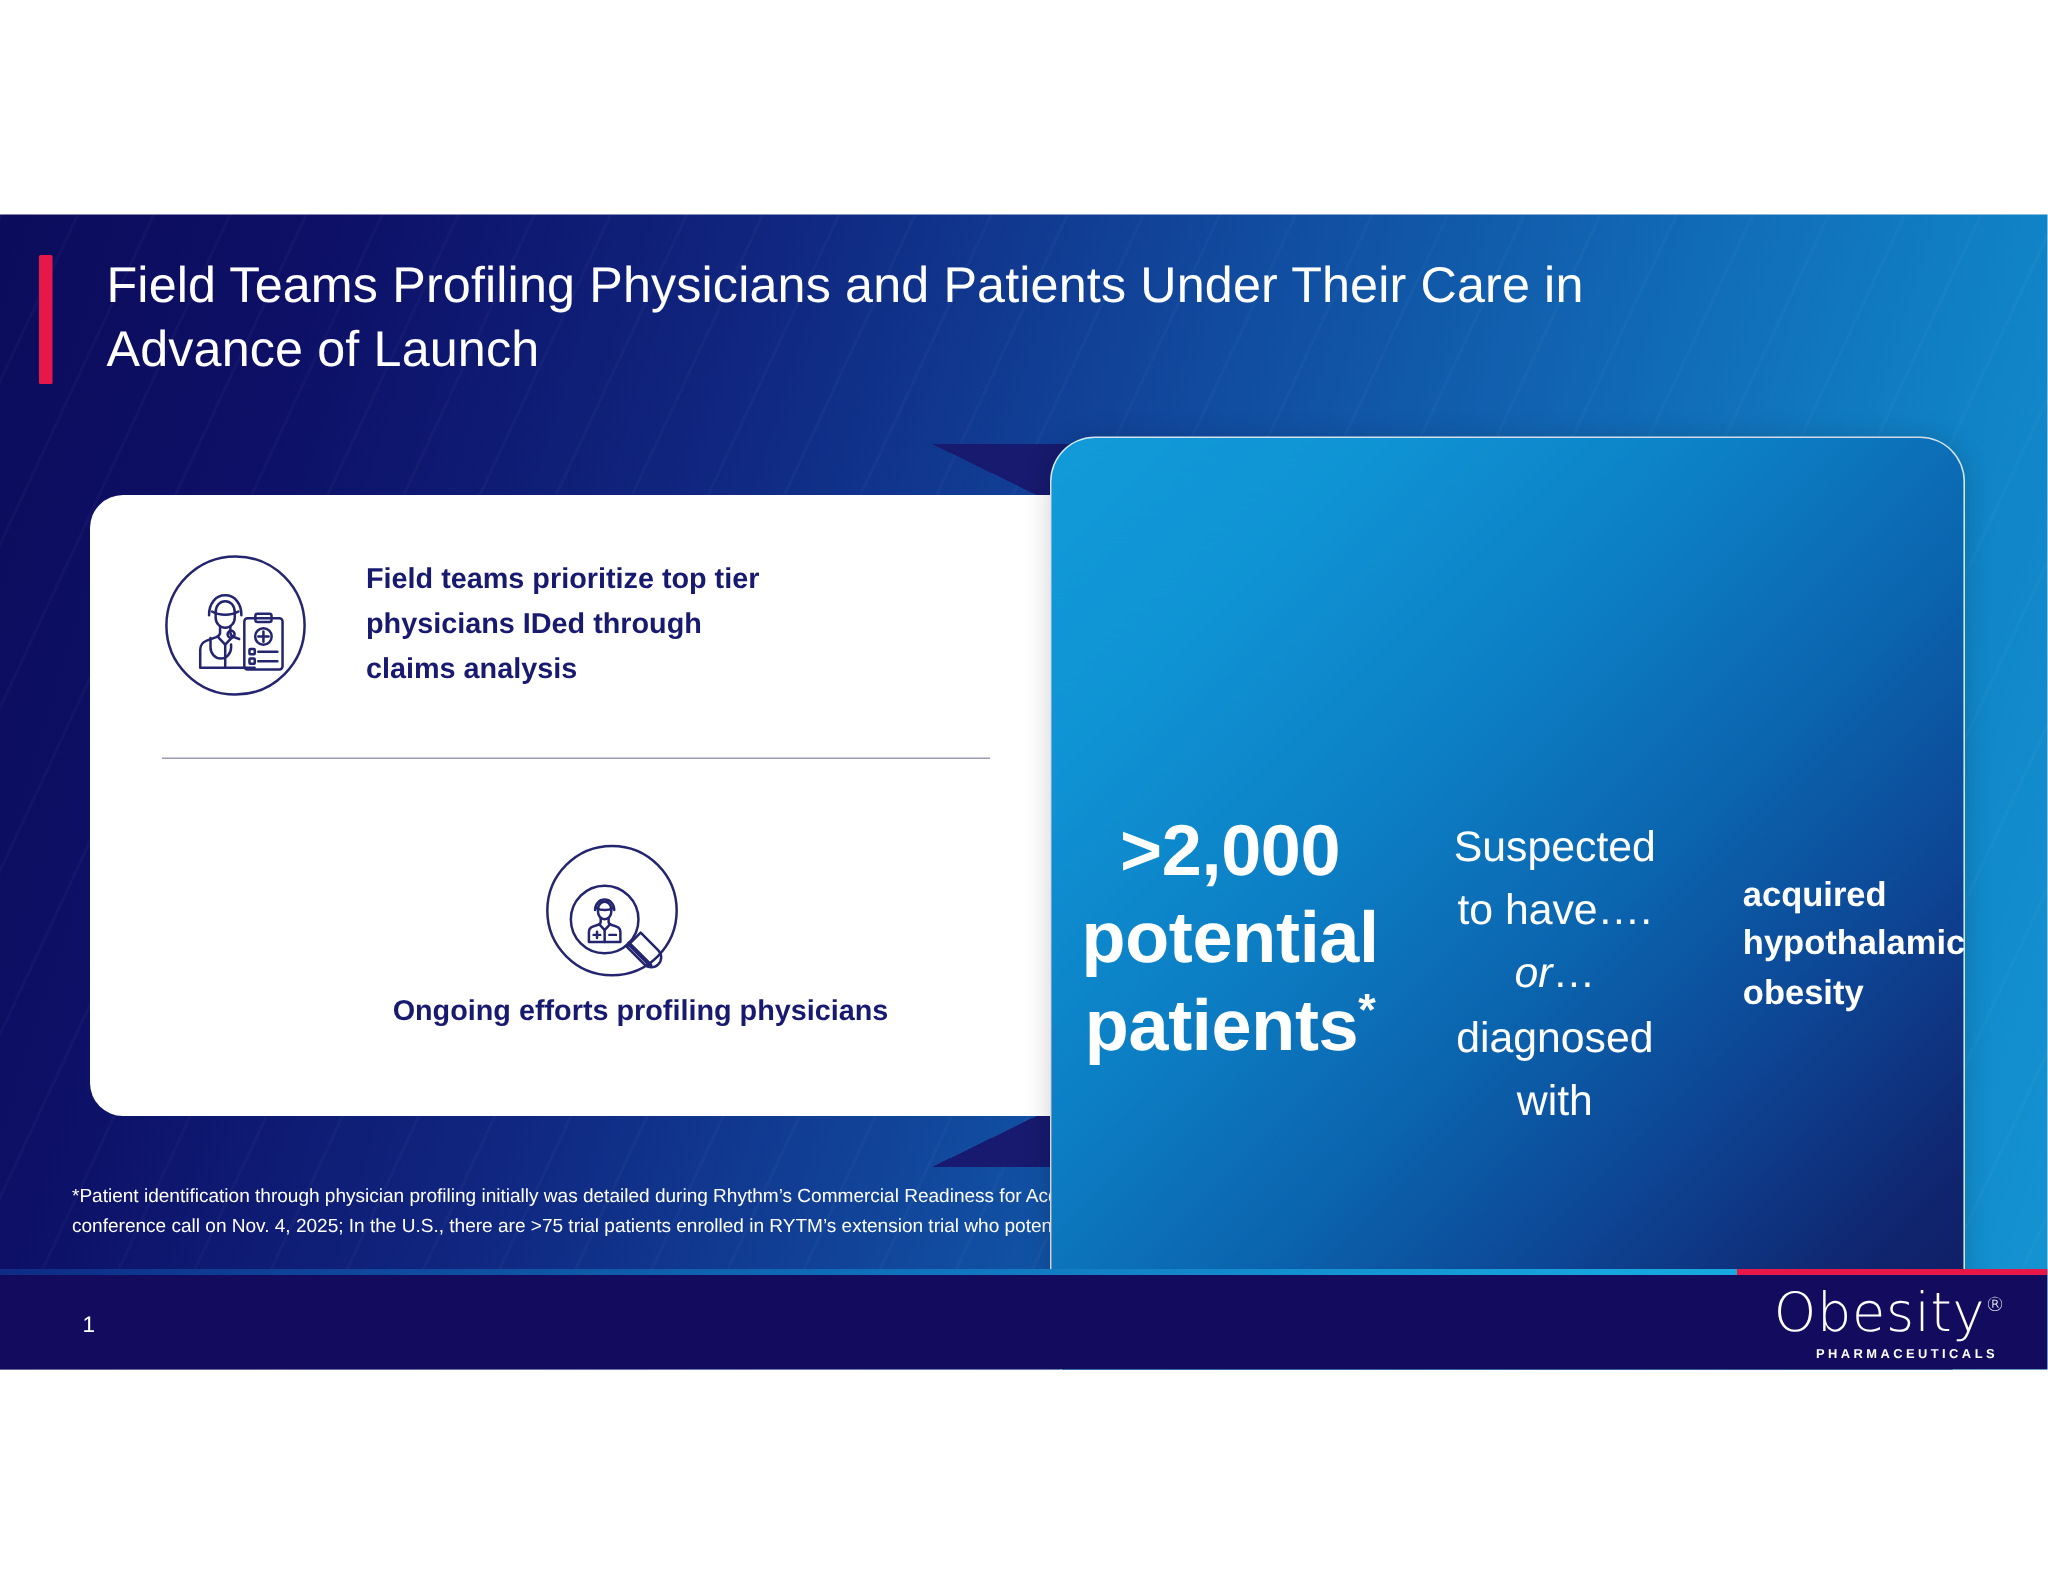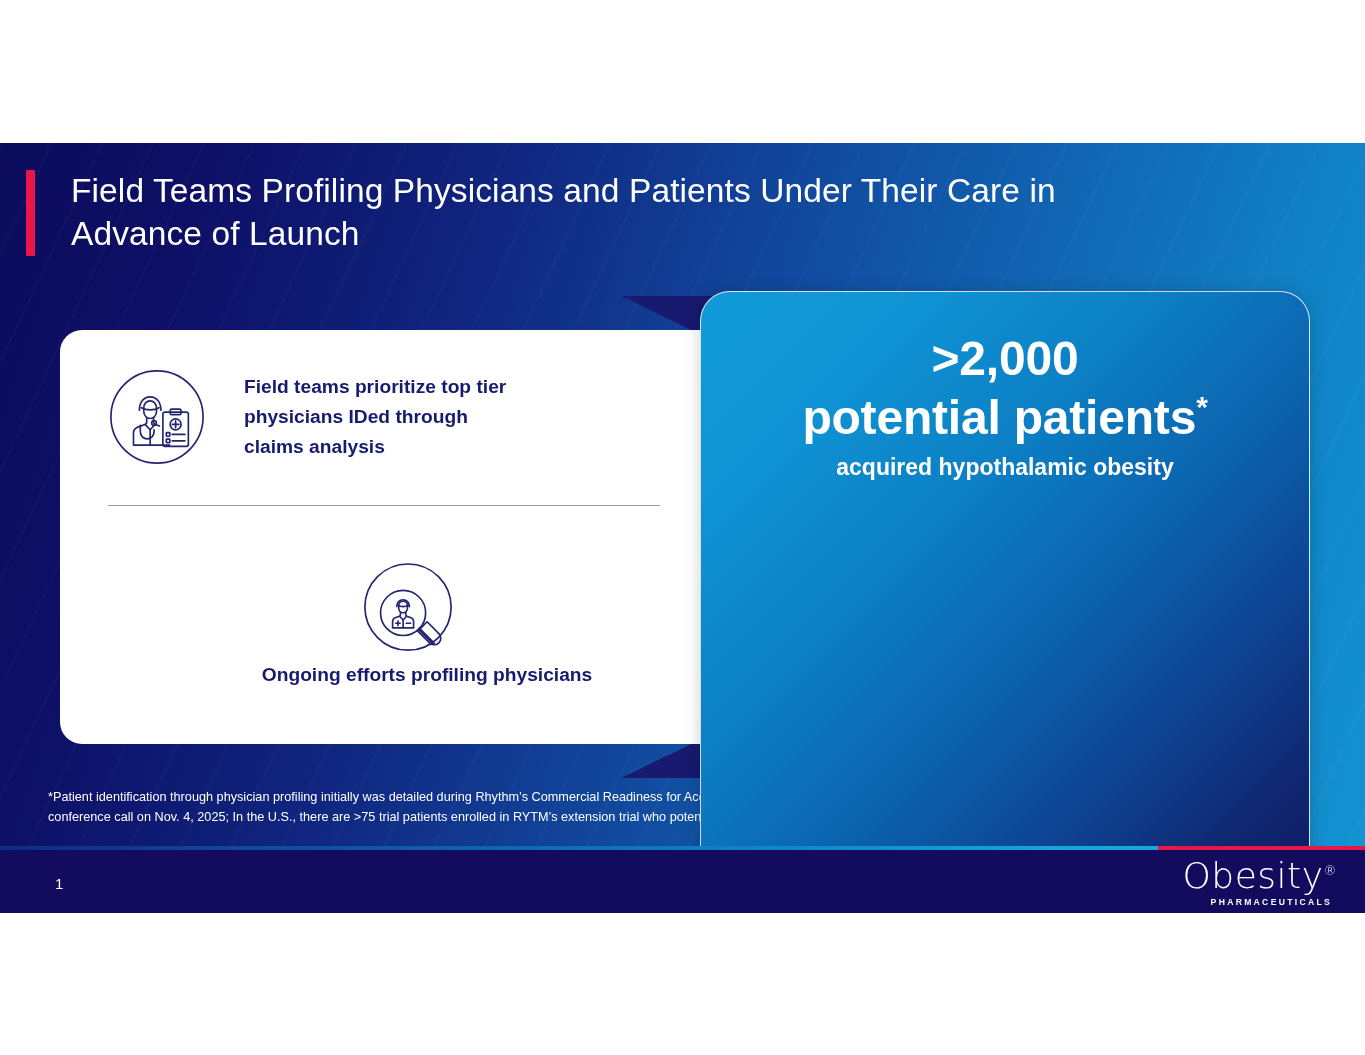--- a/index.html
+++ b/index.html
@@ -151,21 +151,20 @@
     background:
       linear-gradient(135deg,
         #129ad8 0%,
         #0f93d4 18%,
         #0c7ec4 38%,
         #0b63ad 56%,
         #0d4493 72%,
         #10256f 88%,
         #101a5e 100%);
     display: flex;
-    flex-direction: column;
     align-items: center;
     justify-content: flex-start;
     padding-top: 38px;
     box-shadow: 0 2px 18px rgba(0,0,0,0.18);
   }
   #blue-headline {
     color: #ffffff;
     font-size: 48px;
     font-weight: bold;
     line-height: 1.22;
@@ -344,20 +343,24 @@
       </div>
       <div class="row-text">Ongoing efforts profiling physicians</div>
     </div>
   </div>
 
   <div id="blue-card">
     <div id="blue-headline">
       <span>&gt;2,000</span><br>
       <span>potential patients</span><span class="sup">*</span>
     </div>
+    <div id="blue-sub">
+      <span>Suspected to have….</span><br>
+      <span class="em">or</span><span>… diagnosed with</span>
+    </div>
     <div id="blue-strong">acquired hypothalamic obesity</div>
   </div>
 
   <div id="footnote">*Patient identification through physician profiling initially was detailed during Rhythm’s Commercial Readiness for Acquired Hypothalamic Obesity event on Sept. 24, 2025, and updated on Rhythm’s Q3 2025 earnings conference call on Nov. 4, 2025; In the U.S., there are &gt;75 trial patients enrolled in RYTM’s extension trial who potentially would be converted to commercial patients over time, pending FDA approval.</div>
 
   <div id="bottom-strip-cyan"></div>
   <div id="bottom-strip-pink"></div>
   <div id="bottom-bar">
     <div id="page-number">1</div>
     <div id="brand-logo">

